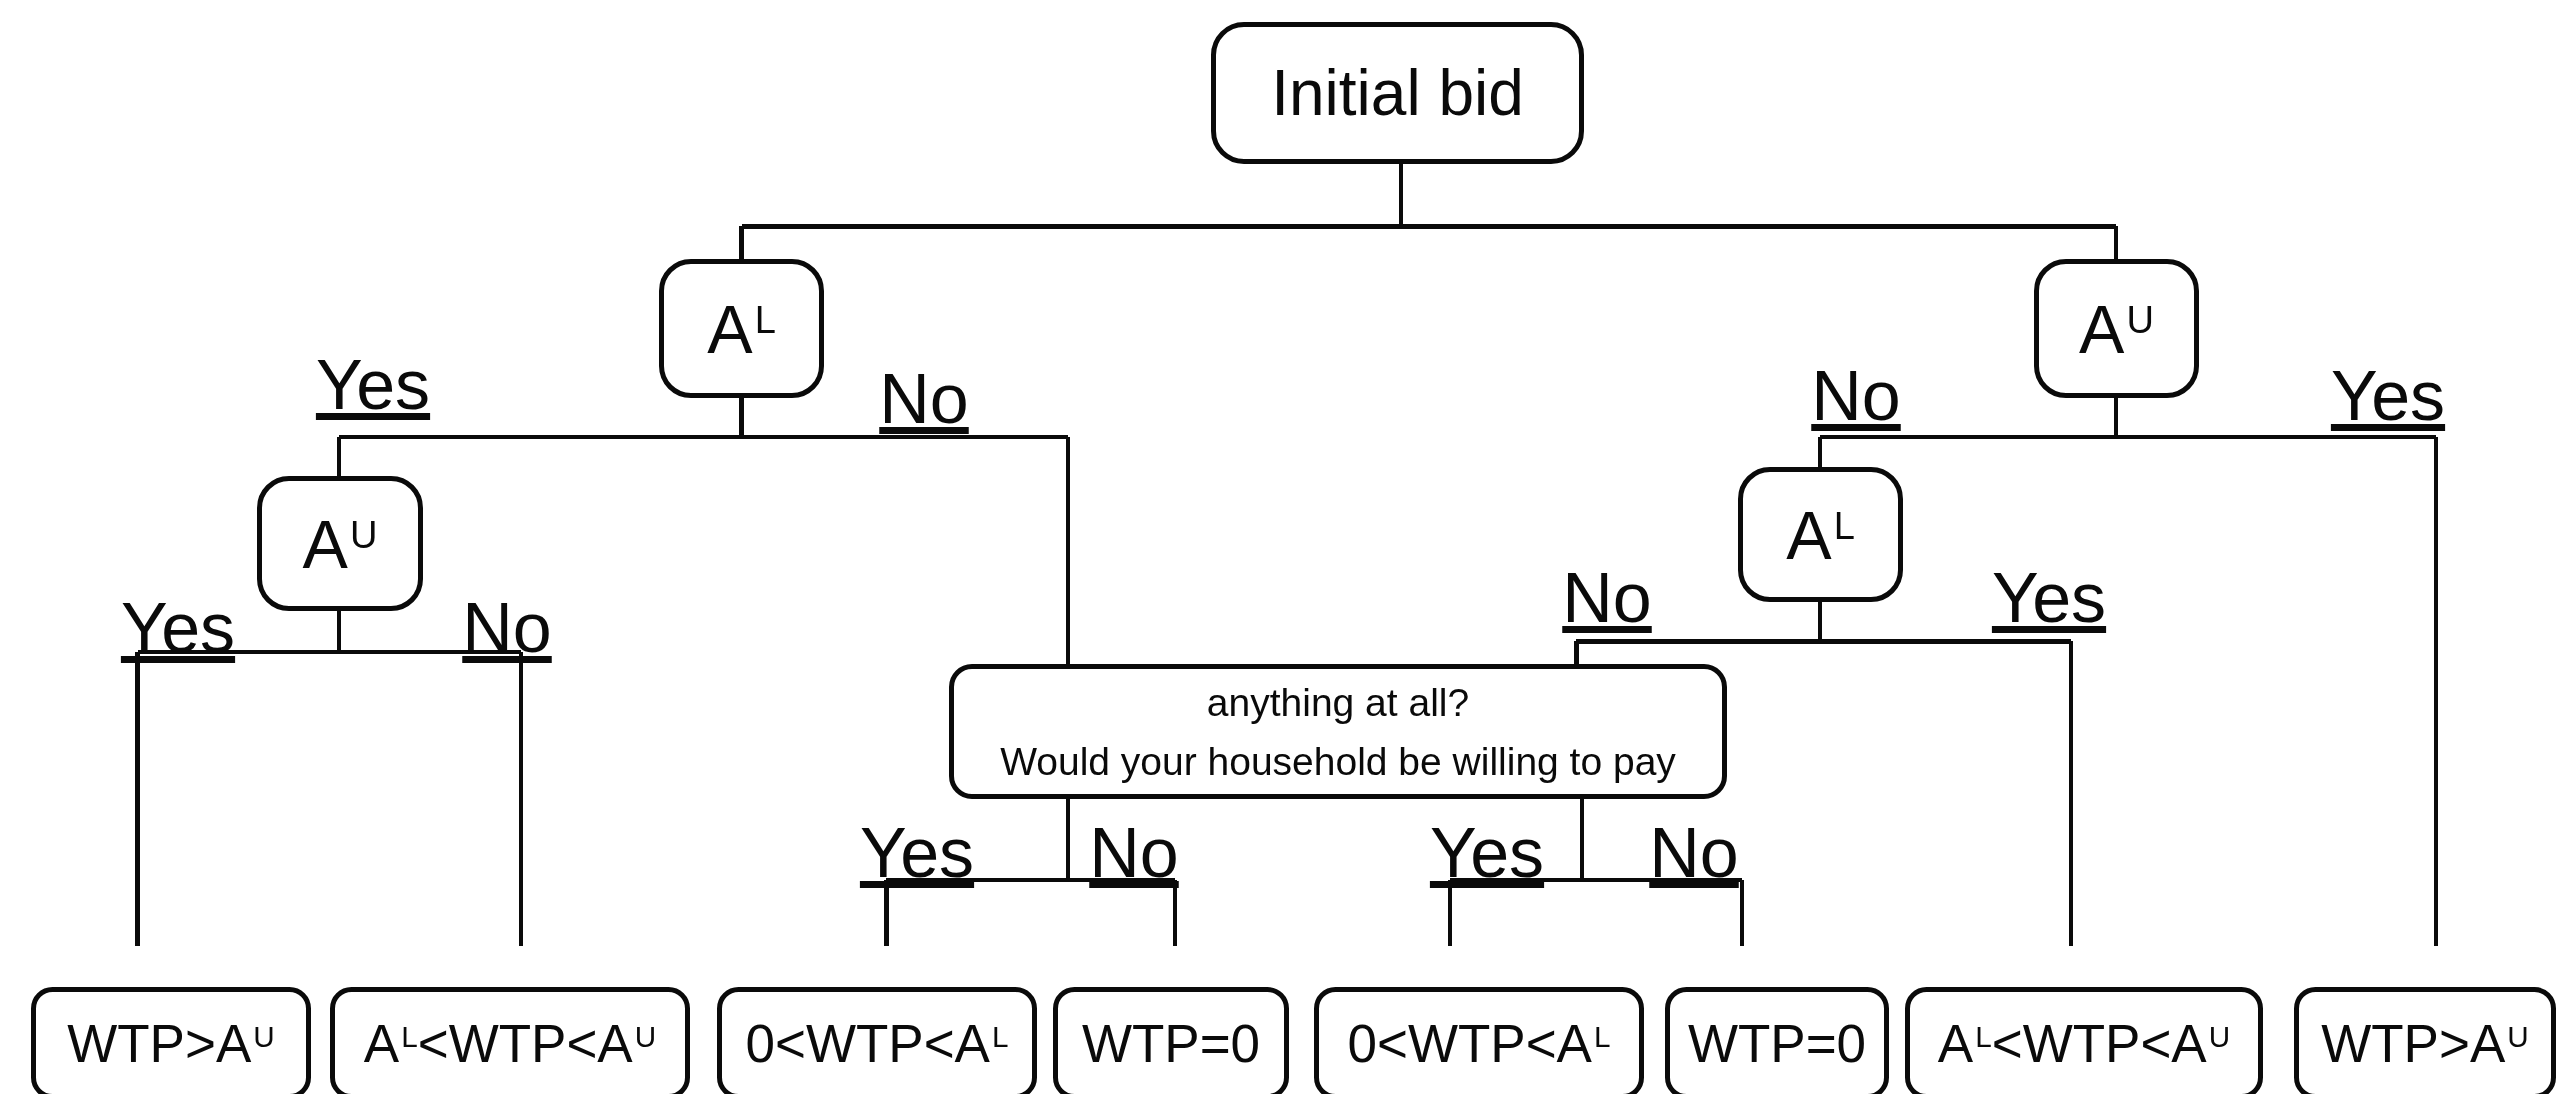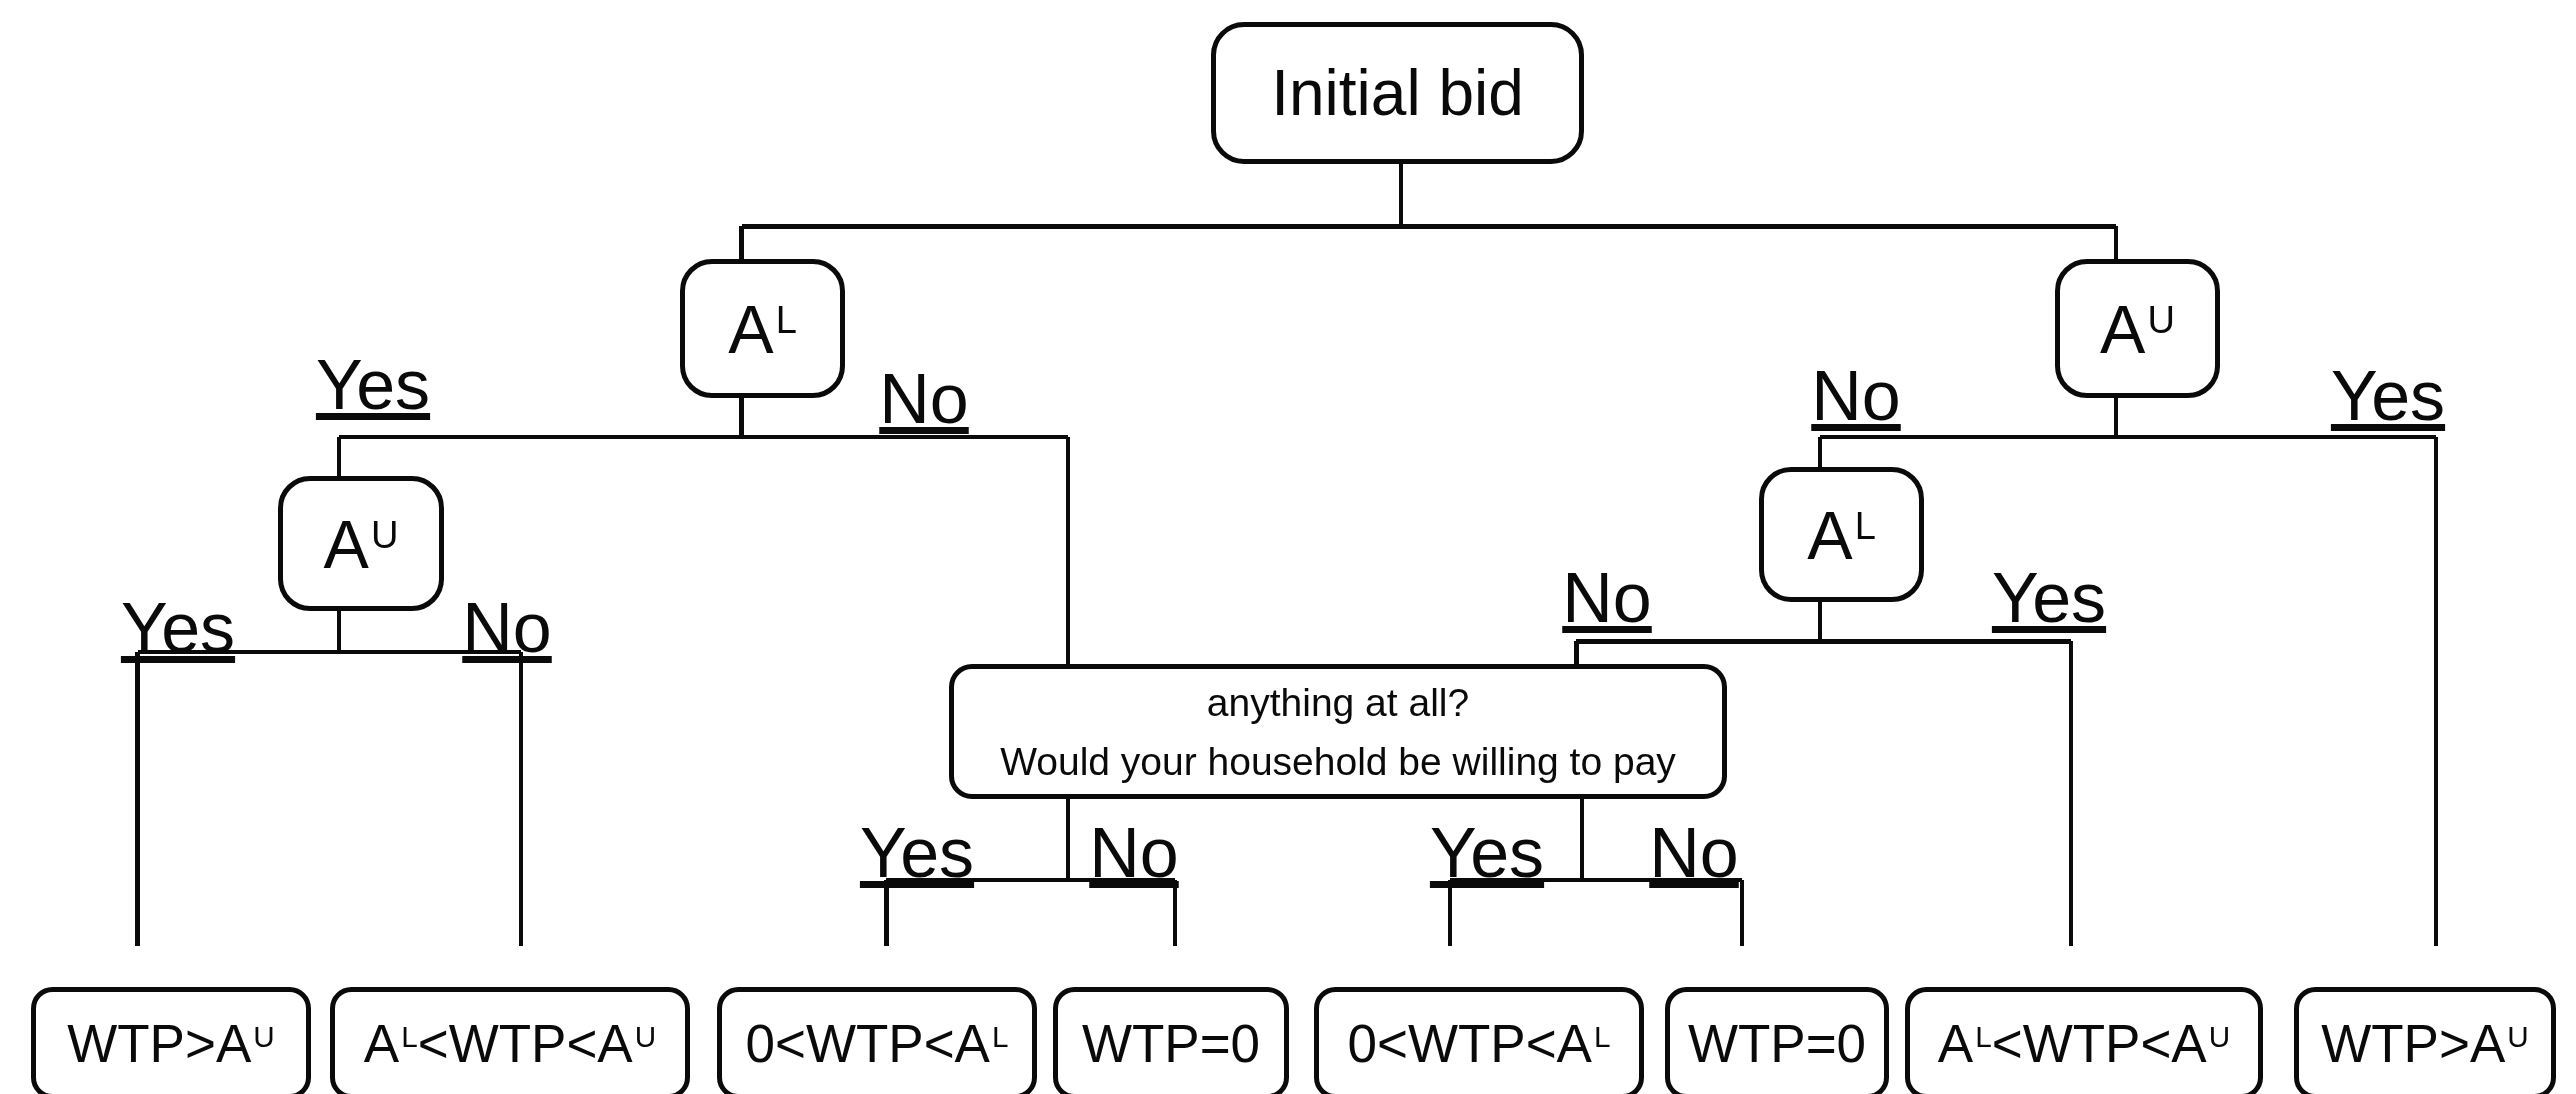--- a/index.html
+++ b/index.html
@@ -27,21 +27,21 @@
     border: 5.7px solid #0a0a0a;
     display: flex;
     flex-direction: column;
     align-items: center;
     justify-content: center;
     text-align: center;
     z-index: 2;
     white-space: nowrap;
   }
   .root     { border-radius: 33px; font-size: 64px; }
-  .node     { border-radius: 32px; font-size: 68px; margin-left: 21px; }
+  .node     { border-radius: 32px; font-size: 68px; }
   .question { border-radius: 23px; font-size: 39px; line-height: 59px; border-width: 5px; white-space: normal; }
   .leaf     { border-radius: 21.5px; font-size: 53px; border-width: 5px; margin-top: 44px; }
   .box sup {
     font-size: 0.56em;
     vertical-align: 0.5em;
     margin-left: 2.1px;
     line-height: 0;
   }
   .blabel {
     position: absolute;

